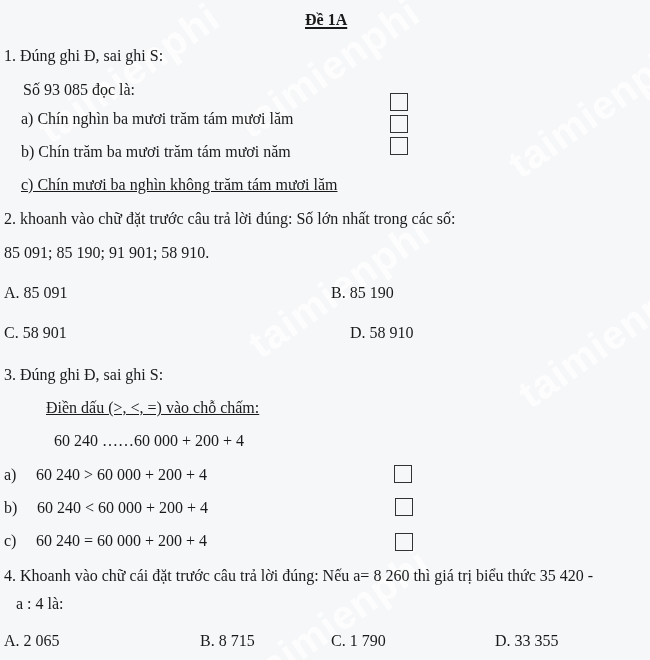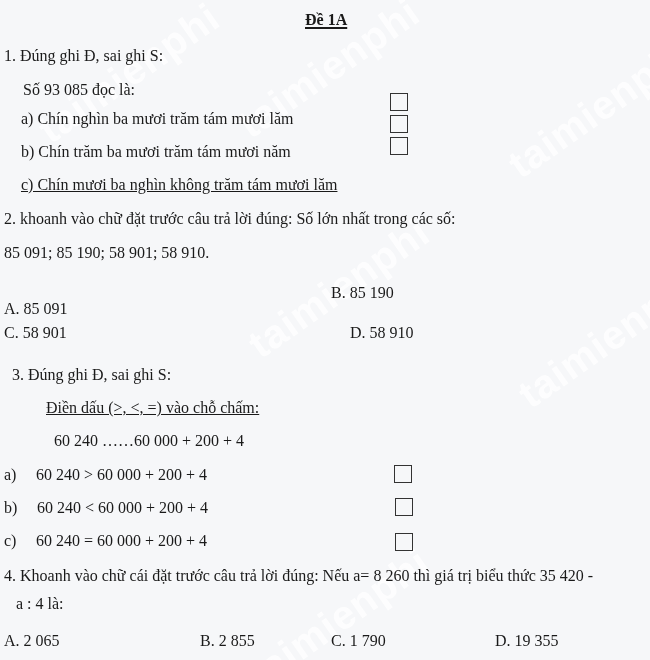--- a/index.html
+++ b/index.html
@@ -64,45 +64,45 @@
   <div class="t" style="left:21px; top:110px;">a) Chín nghìn ba mươi trăm tám mươi lăm</div>
   <div class="t" style="left:21px; top:143px;">b) Chín trăm ba mươi trăm tám mươi năm</div>
   <div class="t" style="left:21px; top:176px;text-decoration:underline;">c) Chín mươi ba nghìn không trăm tám mươi lăm</div>
   <div class="cb" style="left:390px; top:93px;"></div>
   <div class="cb" style="left:390px; top:115px;"></div>
   <div class="cb" style="left:390px; top:137px;"></div>
 </div>
 
 <div>
   <div class="t" style="left:4px; top:210px;">2. khoanh vào chữ đặt trước câu trả lời đúng: Số lớn nhất trong các số:</div>
-  <div class="t" style="left:4px; top:244px;">85 091; 85 190; 58 901; 58 910.</div>
-  <div class="t" style="left:4px; top:300px;text-align:center;">A. 85 091</div>
+  <div class="t" style="left:4px; top:244px;">85 091; 85 190; 91 901; 58 910.</div>
+  <div class="t" style="left:4px; top:284px;text-align:center;">A. 85 091</div>
   <div class="t" style="left:331px; top:284px;">B. 85 190</div>
   <div class="t" style="left:4px; top:324px;">C. 58 901</div>
   <div class="t" style="left:350px; top:324px;">D. 58 910</div>
 </div>
 
 <div>
-  <div class="t" style="left:4px; top:366px;margin-left:8px;">3. Đúng ghi Đ, sai ghi S:</div>
+  <div class="t" style="left:4px; top:366px;">3. Đúng ghi Đ, sai ghi S:</div>
   <div class="t" style="left:46px; top:399px;text-decoration:underline;">Điền dấu (&gt;, &lt;, =) vào chỗ chấm:</div>
   <div class="t" style="left:54px; top:432px;">60 240 ……60 000 + 200 + 4</div>
 
   <div class="t" style="left:4px; top:466px;">a)</div>
   <div class="t" style="left:36px; top:466px;">60 240 &gt; 60 000 + 200 + 4</div>
   <div class="cb" style="left:394px; top:465px;"></div>
 
   <div class="t" style="left:4px; top:499px;">b)</div>
   <div class="t" style="left:37px; top:499px;">60 240 &lt; 60 000 + 200 + 4</div>
   <div class="cb" style="left:395px; top:498px;"></div>
 
   <div class="t" style="left:4px; top:532px;">c)</div>
   <div class="t" style="left:36px; top:532px;">60 240 = 60 000 + 200 + 4</div>
   <div class="cb" style="left:395px; top:533px;"></div>
 </div>
 
 <div>
   <div class="t" style="left:4px; top:567px;">4. Khoanh vào chữ cái đặt trước câu trả lời đúng: Nếu a= 8 260 thì giá trị biểu thức 35 420 -</div>
   <div class="t" style="left:4px; top:595px;margin-left:12px;">a : 4 là:</div>
   <div class="t" style="left:4px; top:632px;">A. 2 065</div>
-  <div class="t" style="left:200px; top:632px;">B. 2 855</div>
+  <div class="t" style="left:200px; top:632px;">B. 8 715</div>
   <div class="t" style="left:331px; top:632px;">C. 1 790</div>
-  <div class="t" style="left:495px; top:632px;">D. 19 355</div>
+  <div class="t" style="left:495px; top:632px;">D. 33 355</div>
 </div>
 
 </body></html>

